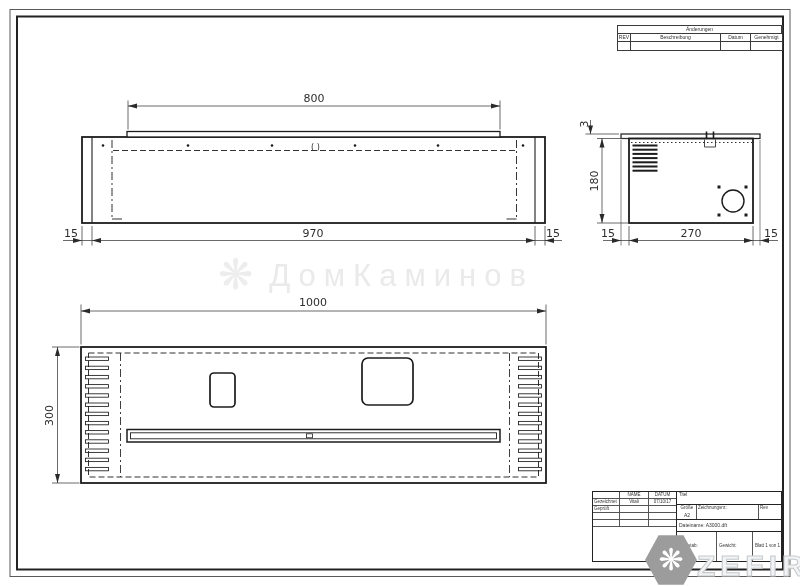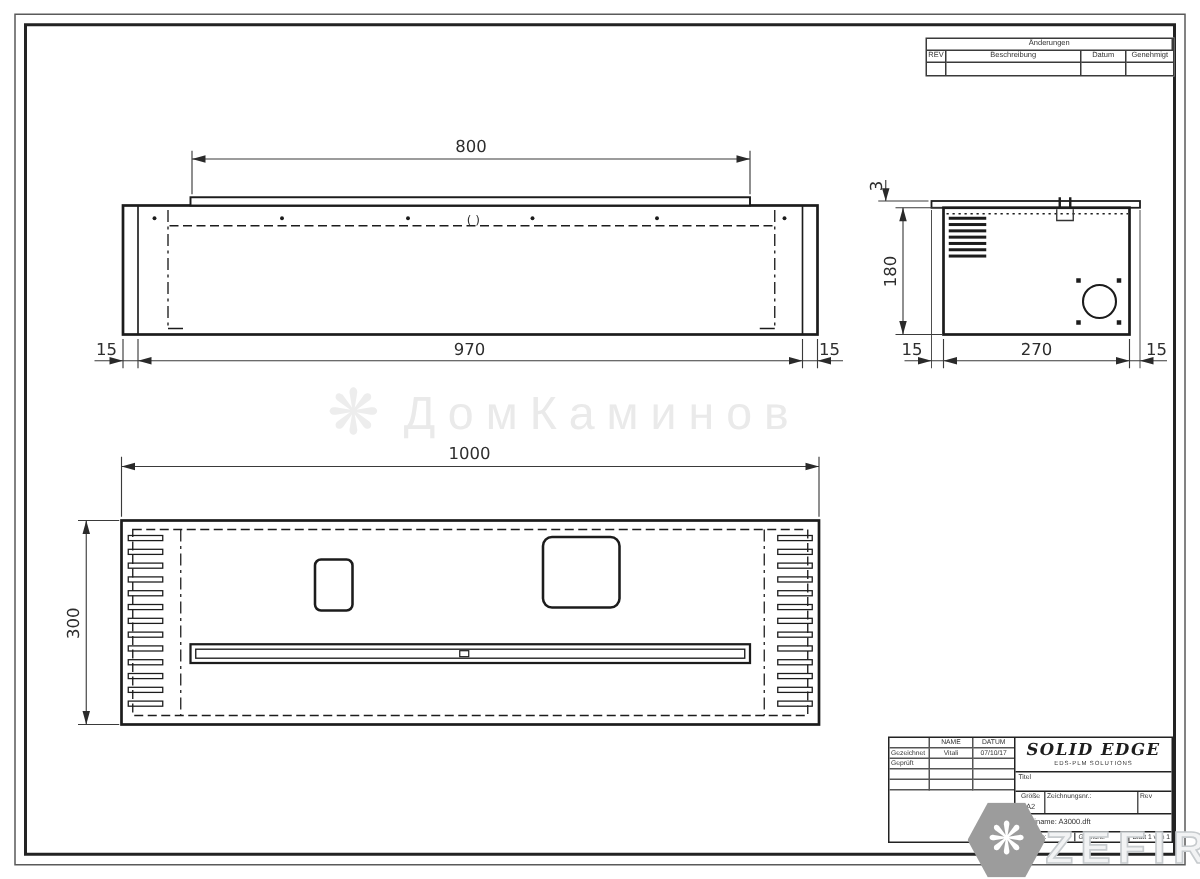--- a/index.html
+++ b/index.html
@@ -231,24 +231,20 @@
       <div class="c last"></div>
       <div class="c lab"></div>
       <div class="c"></div>
       <div class="c last"></div>
       <div class="c lab"></div>
       <div class="c"></div>
       <div class="c last"></div>
       <div class="c big"></div>
     </div>
     <div class="tb-right">
-      <div class="tb-logo">
-        <div class="se-logo">SOLID EDGE</div>
-        <div class="se-sub">EDS-PLM SOLUTIONS</div>
-      </div>
       <div class="tb-titel">Titel</div>
       <div class="tb-docrow">
         <div class="tb-size">
           <div>Größe</div>
           <div class="v">A2</div>
         </div>
         <div>Zeichnungsnr.:</div>
         <div class="last">Rev</div>
       </div>
       <div class="tb-file">Dateiname: A3000.dft</div>

